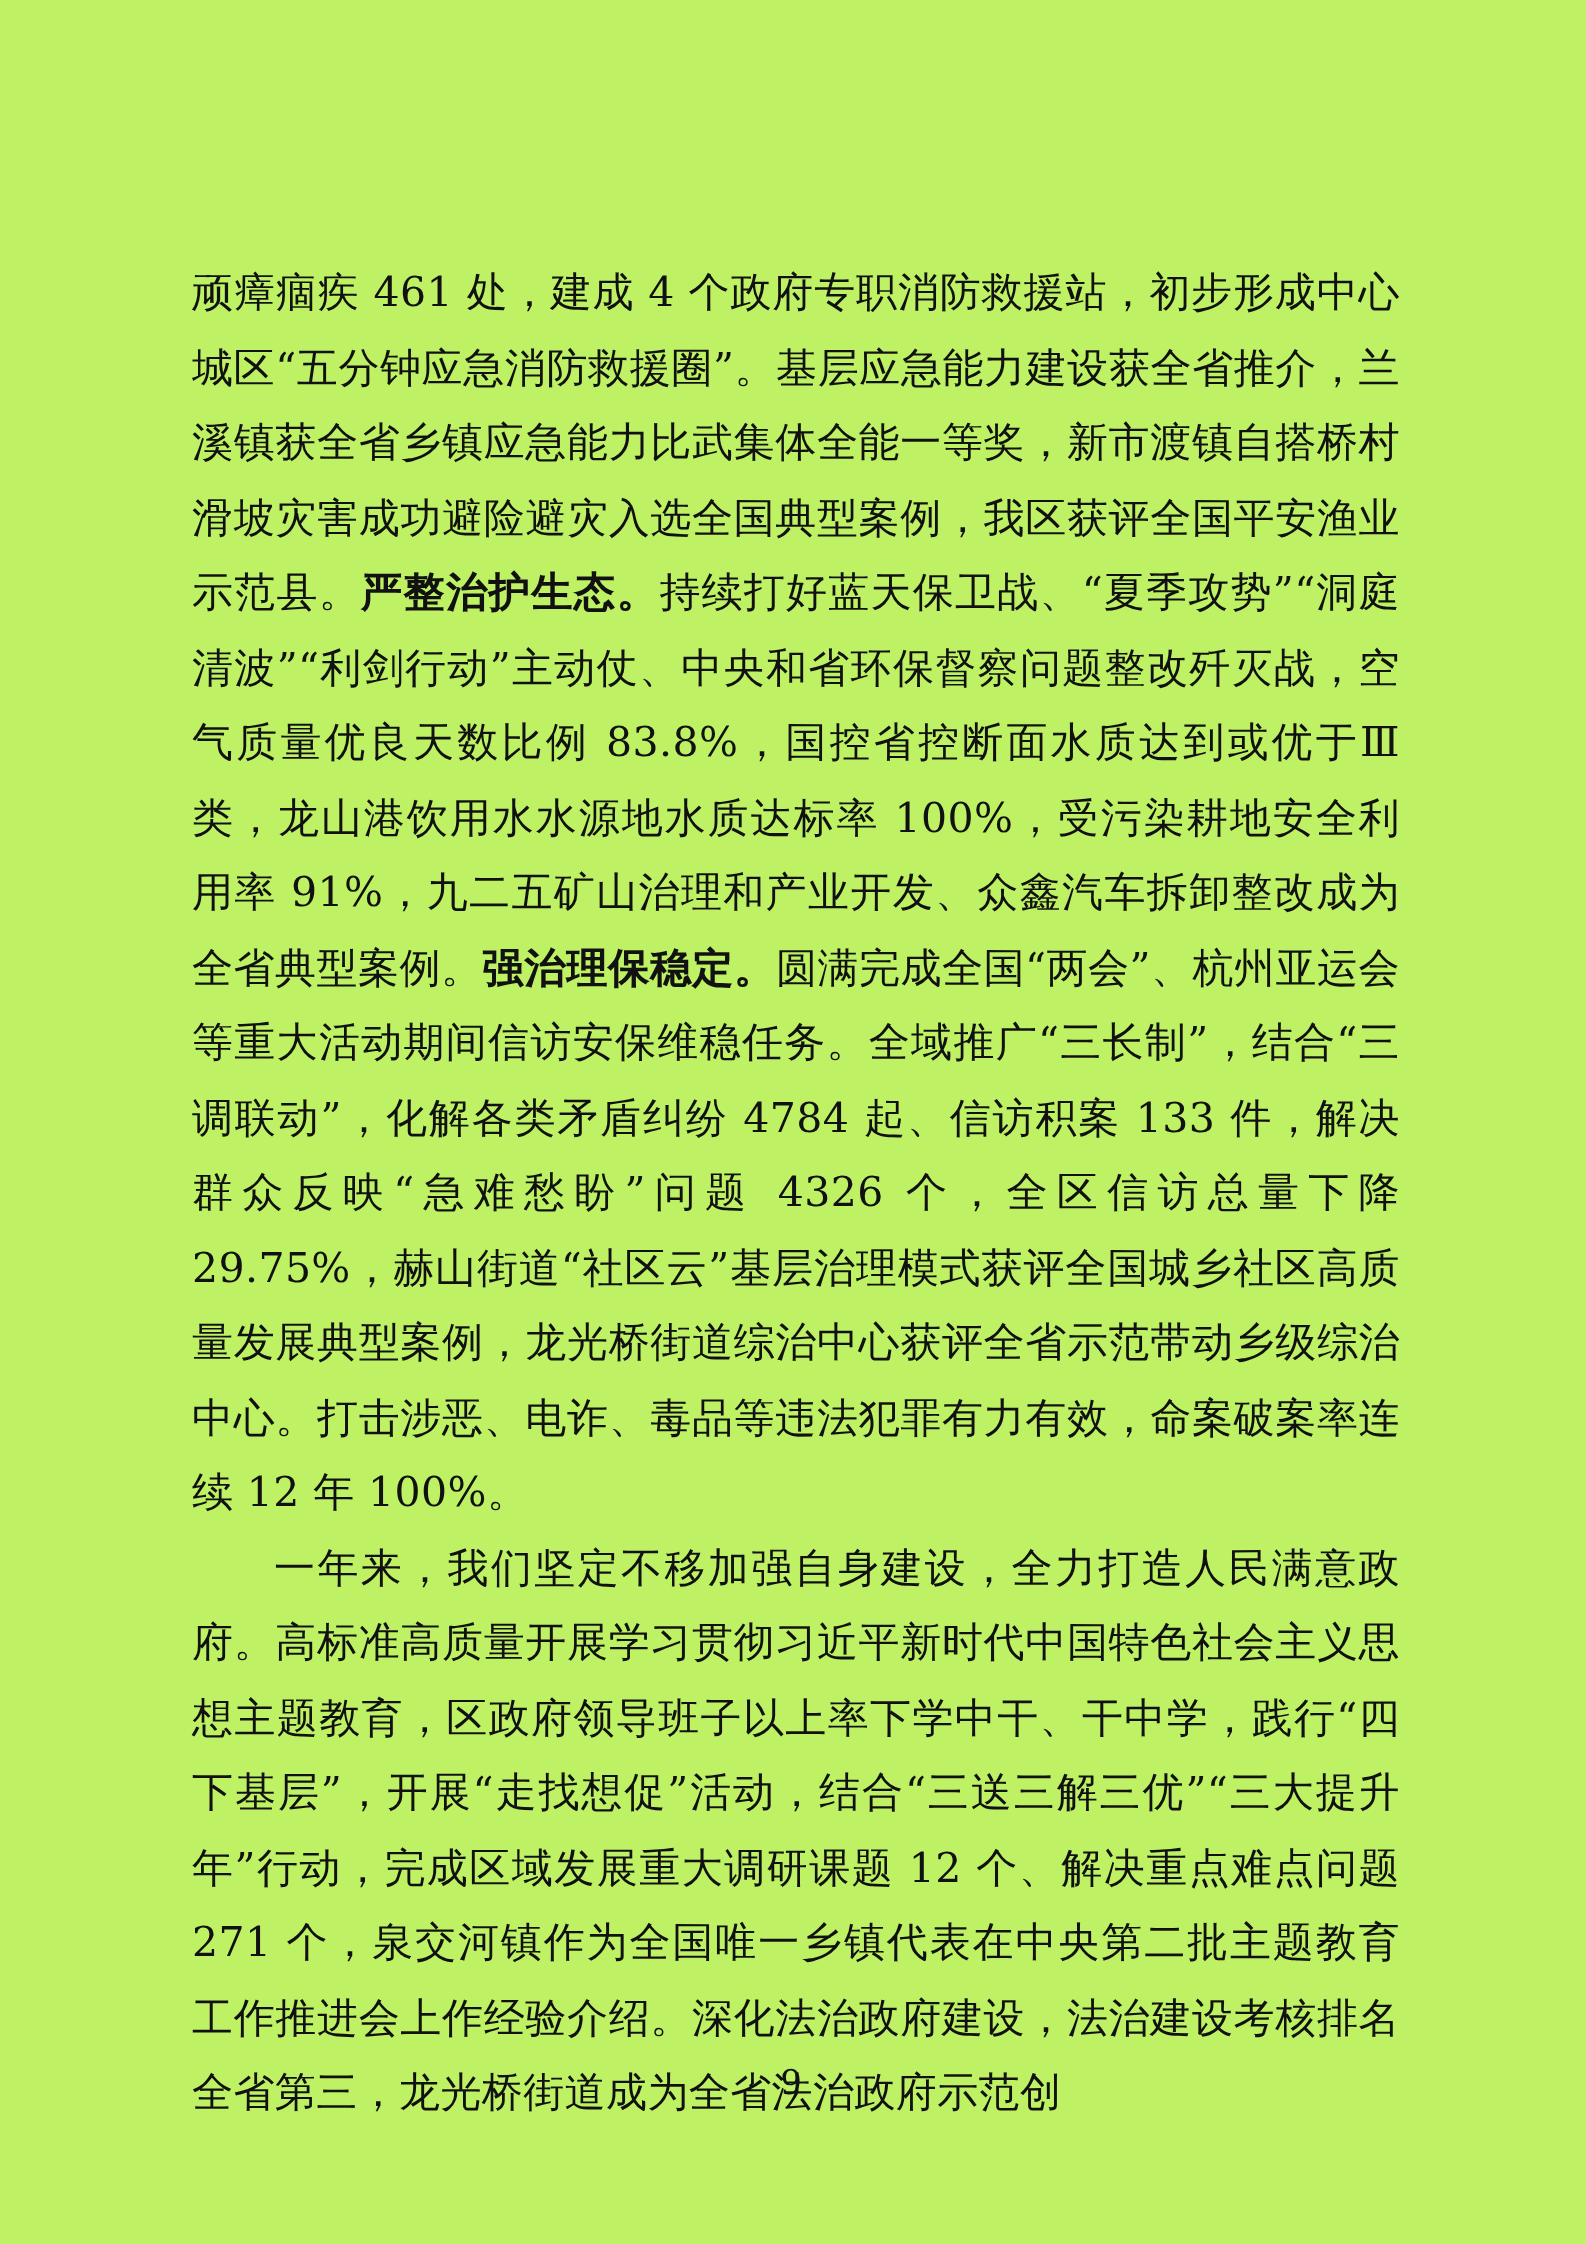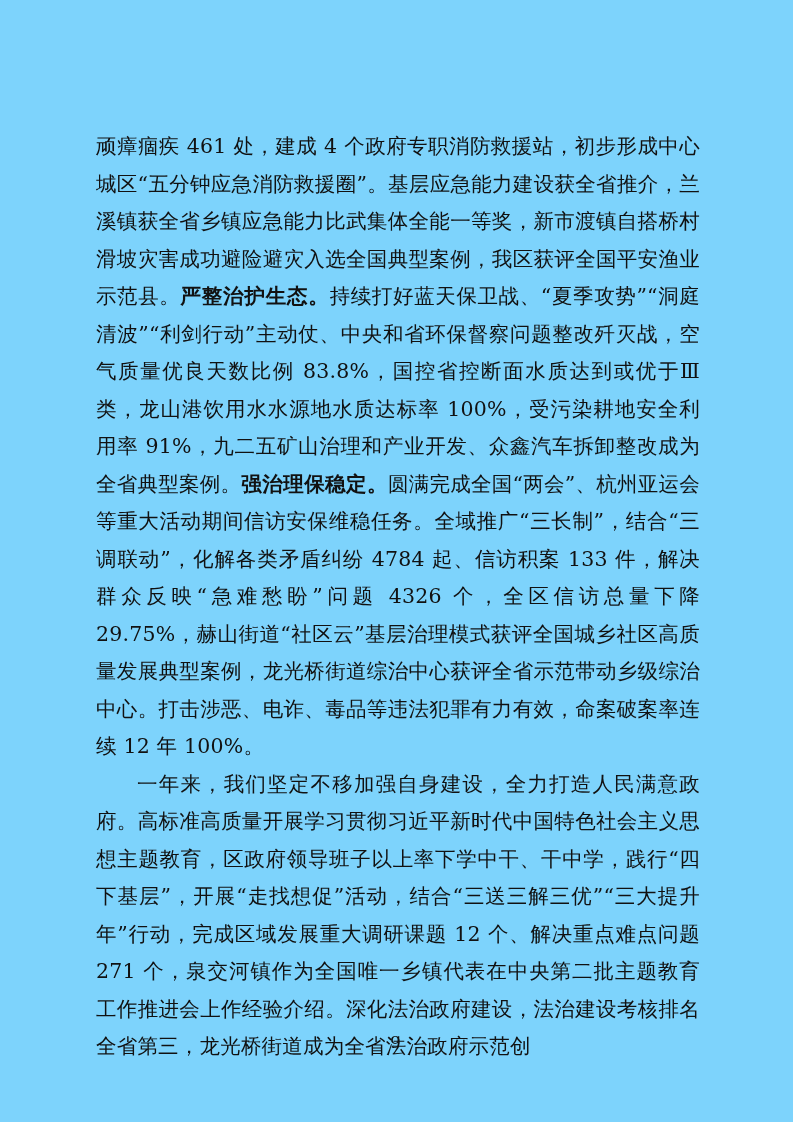--- a/index.html
+++ b/index.html
@@ -14,21 +14,21 @@
     font-family: "DejaVu Serif", "Liberation Serif", serif;
     color: #000000;
     overflow: hidden;
   }
   .page {
     position: absolute;
     left: 0;
     top: 0;
     width: 793px;
     height: 1122px;
-    background: #7dd3fc;
+    background: #bef264;
   }
   .content {
     position: absolute;
     left: 96px;
     top: 128px;
     width: 604px;
   }
   .para {
     font-size: 20.5px;
     line-height: 37.5px;

